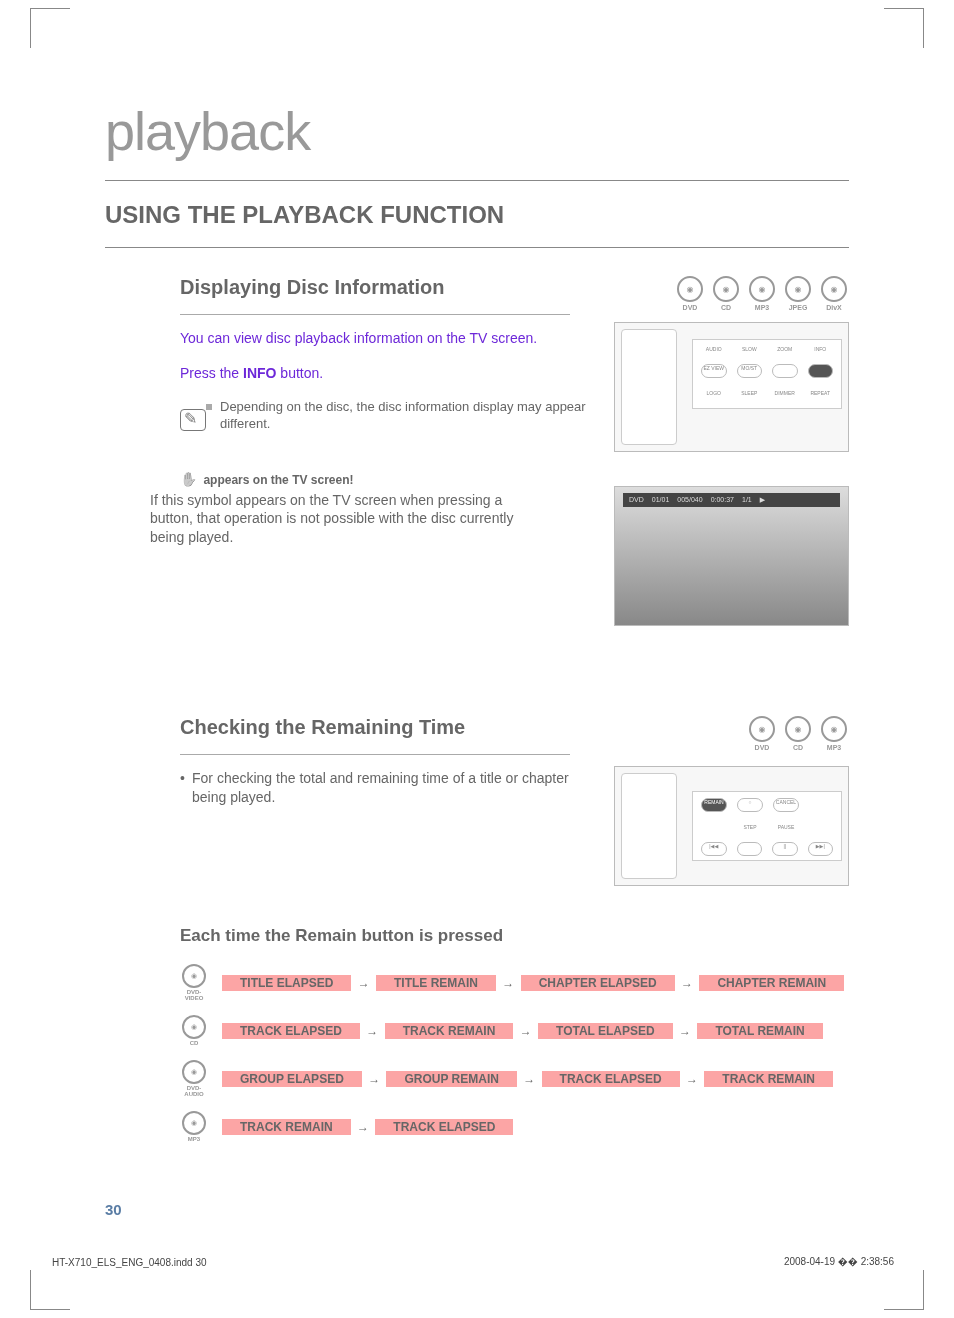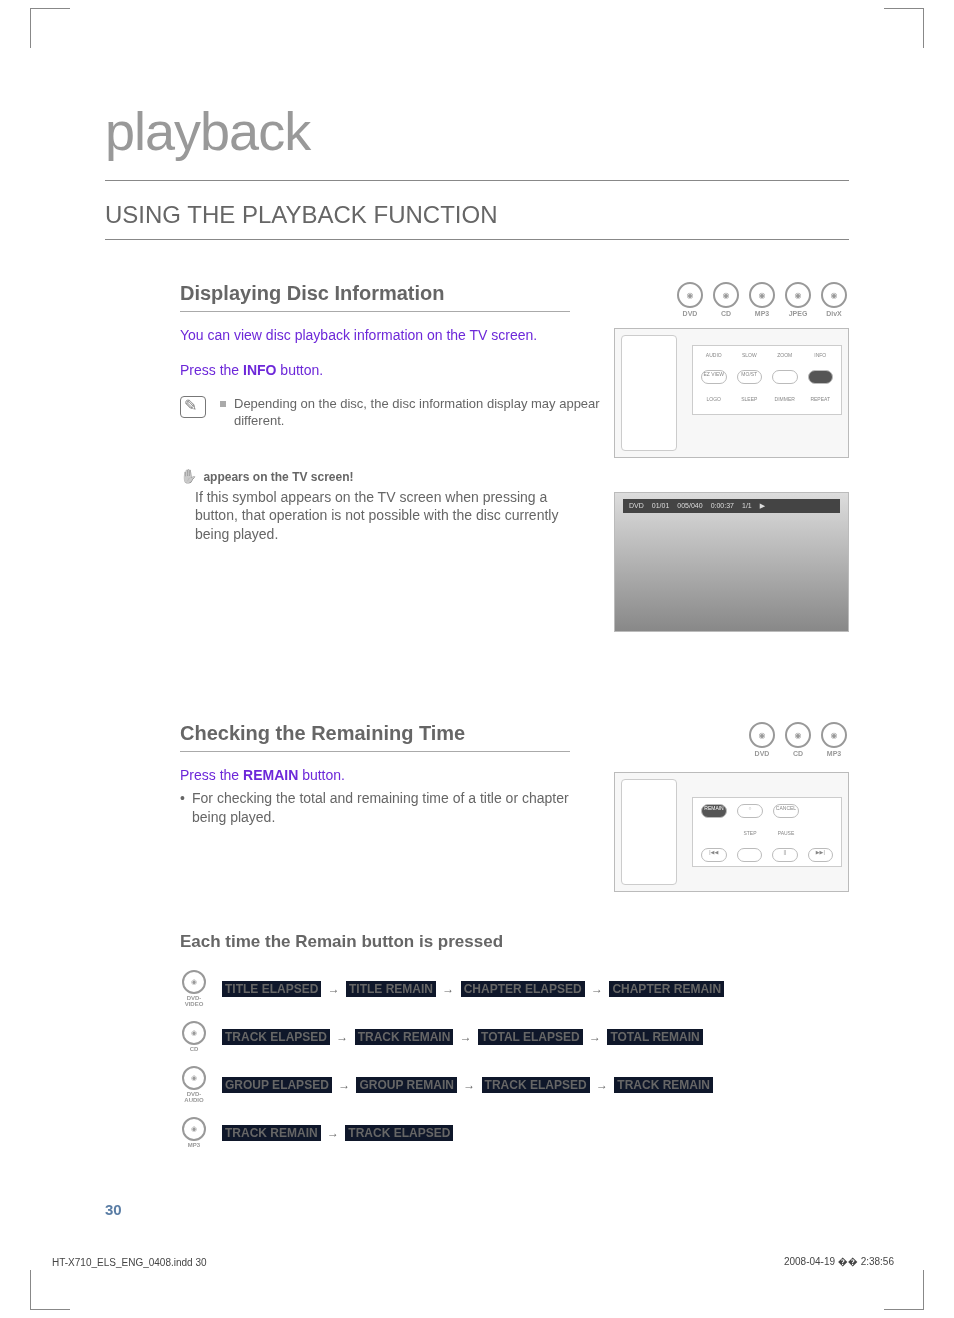--- a/index.html
+++ b/index.html
@@ -27,52 +27,52 @@
     font-size: 54px;
     font-weight: 300;
     color: #999;
     letter-spacing: -1px;
     border-bottom: 1px solid #888;
     padding-bottom: 18px;
     margin-bottom: 20px;
   }
   .h1 {
     font-size: 24px;
-    font-weight: normal;
+    font-weight: bold;
     color: #666;
     border-bottom: 1px solid #888;
-    padding-bottom: 10px;
-    margin-bottom: 42px;
+    padding-bottom: 18px;
+    margin-bottom: 28px;
   }
   .section { position: relative; margin-bottom: 40px; }
   .h2 {
     font-size: 20px;
     font-weight: bold;
     color: #666;
     border-bottom: 1px solid #aaa;
-    padding-bottom: 6px;
+    padding-bottom: 15px;
     margin-bottom: 14px;
     width: 390px;
     margin-left: 75px;
   }
   .body-text {
     font-size: 14px;
     color: #6d28d9;
     margin-left: 75px;
     margin-bottom: 16px;
     line-height: 1.35;
     max-width: 390px;
   }
   .body-text .b { font-weight: bold; }
   .note-block {
     margin-left: 75px;
     display: flex;
-    gap: 14px;
     max-width: 420px;
     margin-bottom: 10px;
+    align-items: center;
   }
   .note-icon {
     width: 26px; height: 22px;
     border: 1.5px solid #777;
     border-radius: 4px;
     position: relative;
     flex: 0 0 26px;
   }
   .note-icon::after {
     content: "✎";
@@ -97,21 +97,21 @@
     color: #666;
     margin-bottom: 4px;
   }
   .warn-title::before {
     content: "✋";
     font-size: 14px;
     margin-right: 6px;
     filter: grayscale(1);
   }
   .warn-body {
-    margin-left: 90px;
+    margin-left: 45px;
     font-size: 14px;
     color: #666;
     max-width: 380px;
     line-height: 1.35;
   }
   .disc-badges {
     position: absolute;
     right: 0;
     top: 0;
     display: flex;
@@ -194,21 +194,21 @@
     margin: 0 auto 1px auto;
     display: flex; align-items: center; justify-content: center;
     font-size: 7px; color: #999; background: #fff;
   }
   .seq-badge .lbl { font-size: 6px; color: #999; font-weight: bold; }
   .seq-text {
     font-size: 12px;
     font-weight: bold;
     color: #666;
   }
-  .seq-text .hl { background: #0f172a; padding: 1px 3px; }
+  .seq-text .hl { background: #fca5a5; padding: 1px 18px; }
   .seq-text .arr { margin: 0 3px; }
   .bullet-line {
     margin-left: 75px;
     font-size: 14px;
     color: #666;
     max-width: 400px;
     line-height:1.35;
     position:relative;
     padding-left:12px;
   }
@@ -342,23 +342,20 @@
           <div class="ring">◉</div>
           <div class="lbl">CD</div>
         </div>
       <div class="disc-badge">
           <div class="ring">◉</div>
           <div class="lbl">MP3</div>
         </div>
     </div>
 
     <div class="h2">Checking the Remaining Time</div>
-    <div class="body-text" style="margin-bottom:4px;">
-      <span>Press the </span><span class="b">REMAIN</span><span> button.</span>
-    </div>
     <div class="bullet-line">For checking the total and remaining time of a title or chapter being played.</div>
 
     <div class="illus remote2">
       <div class="illus-inner-left"></div>
       <div class="illus-inner-right" style="top:24px;">
         <div class="row">
           <div class="btn dark">REMAIN</div>
           <div class="btn">○</div>
           <div class="btn">CANCEL</div>
         </div>

